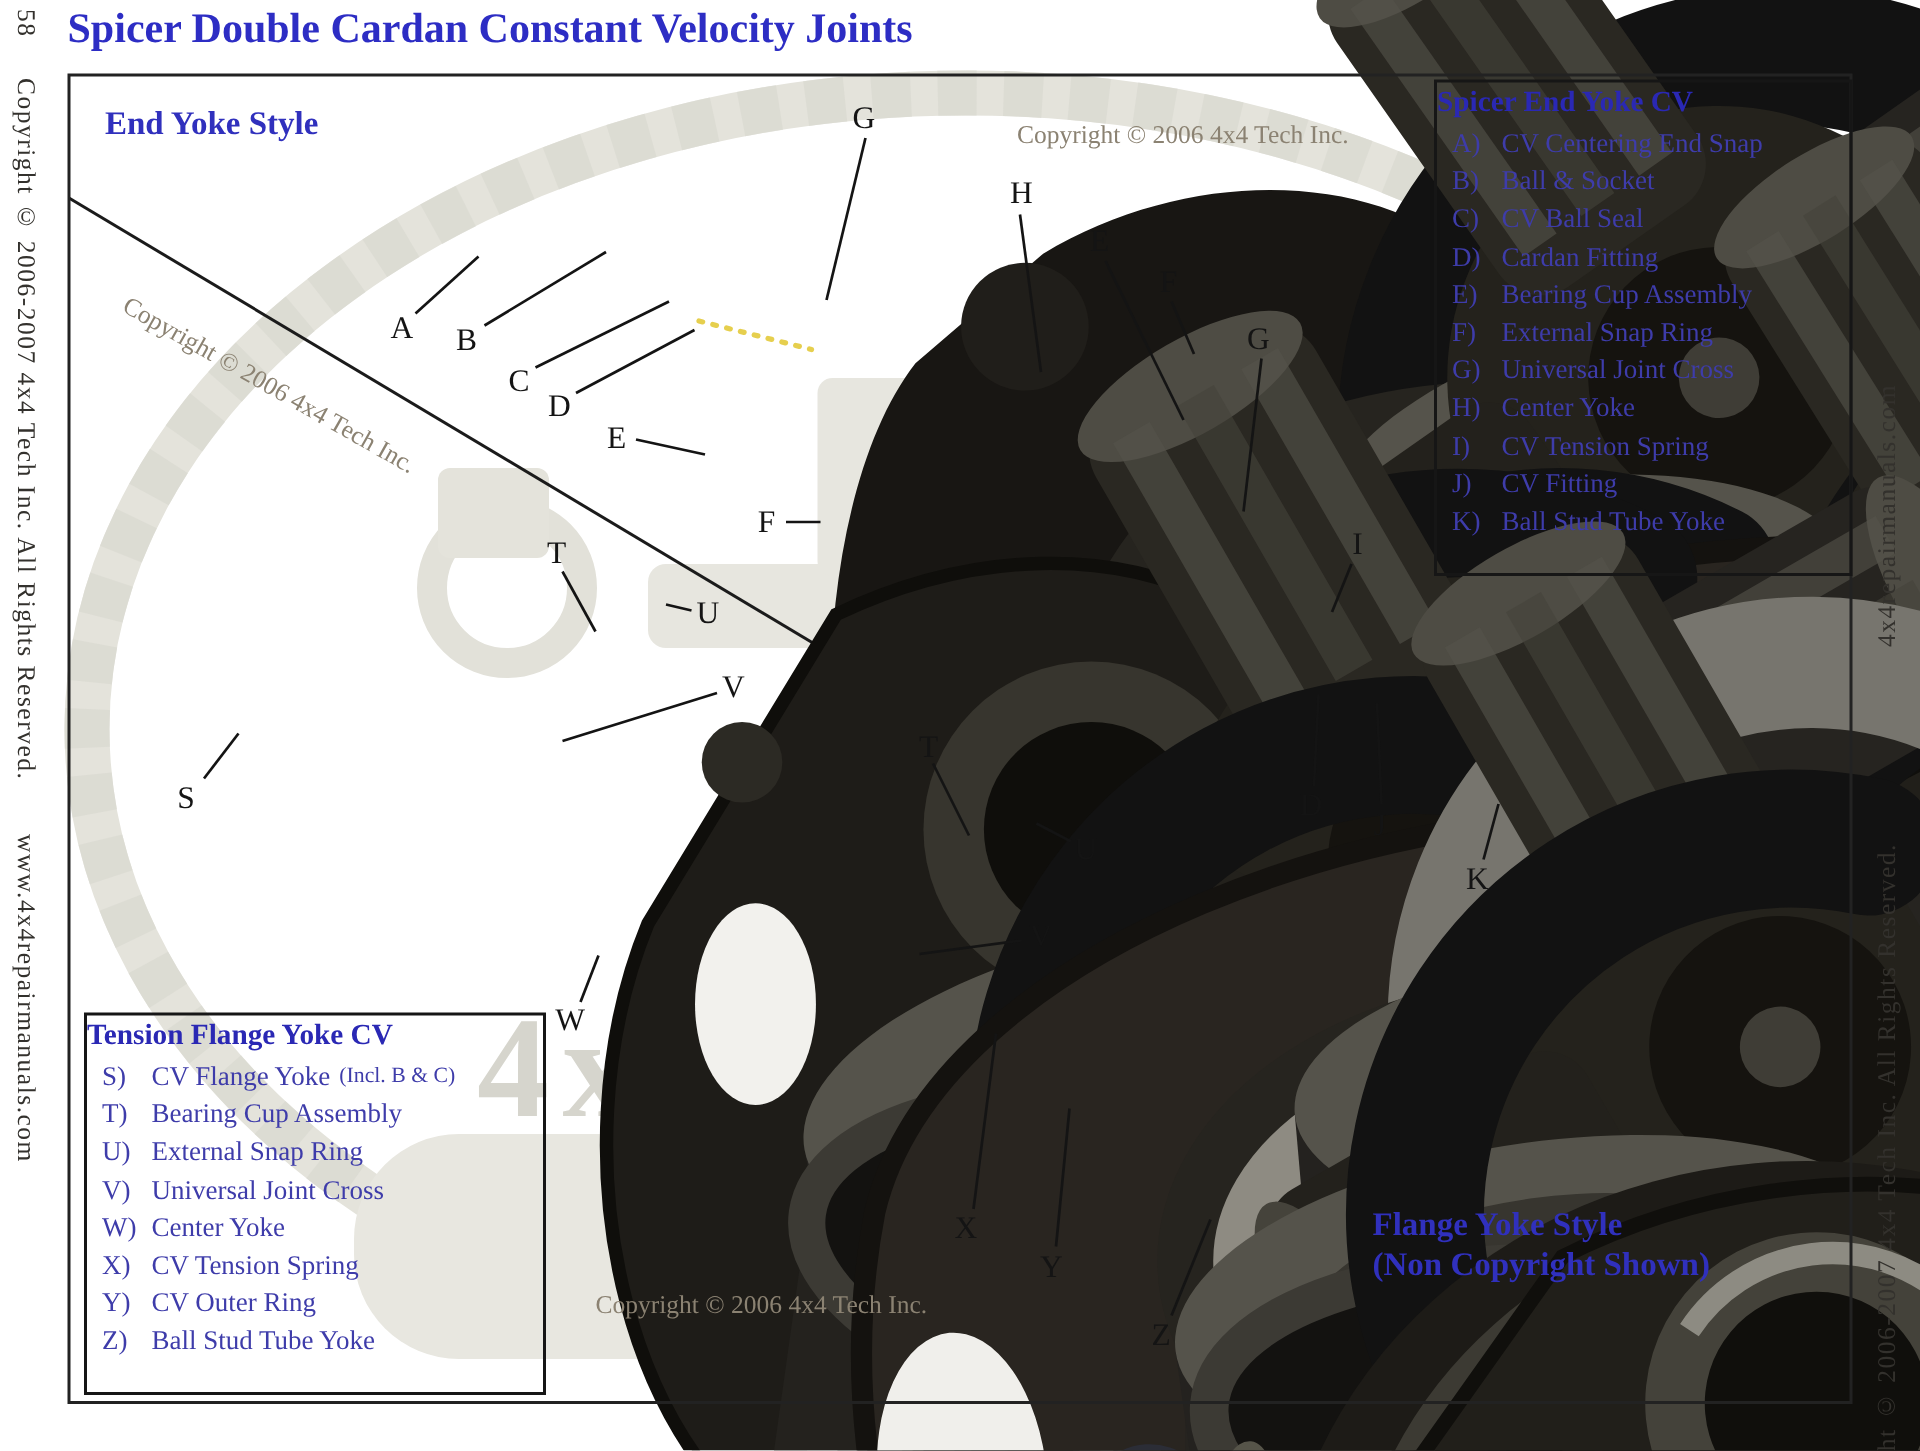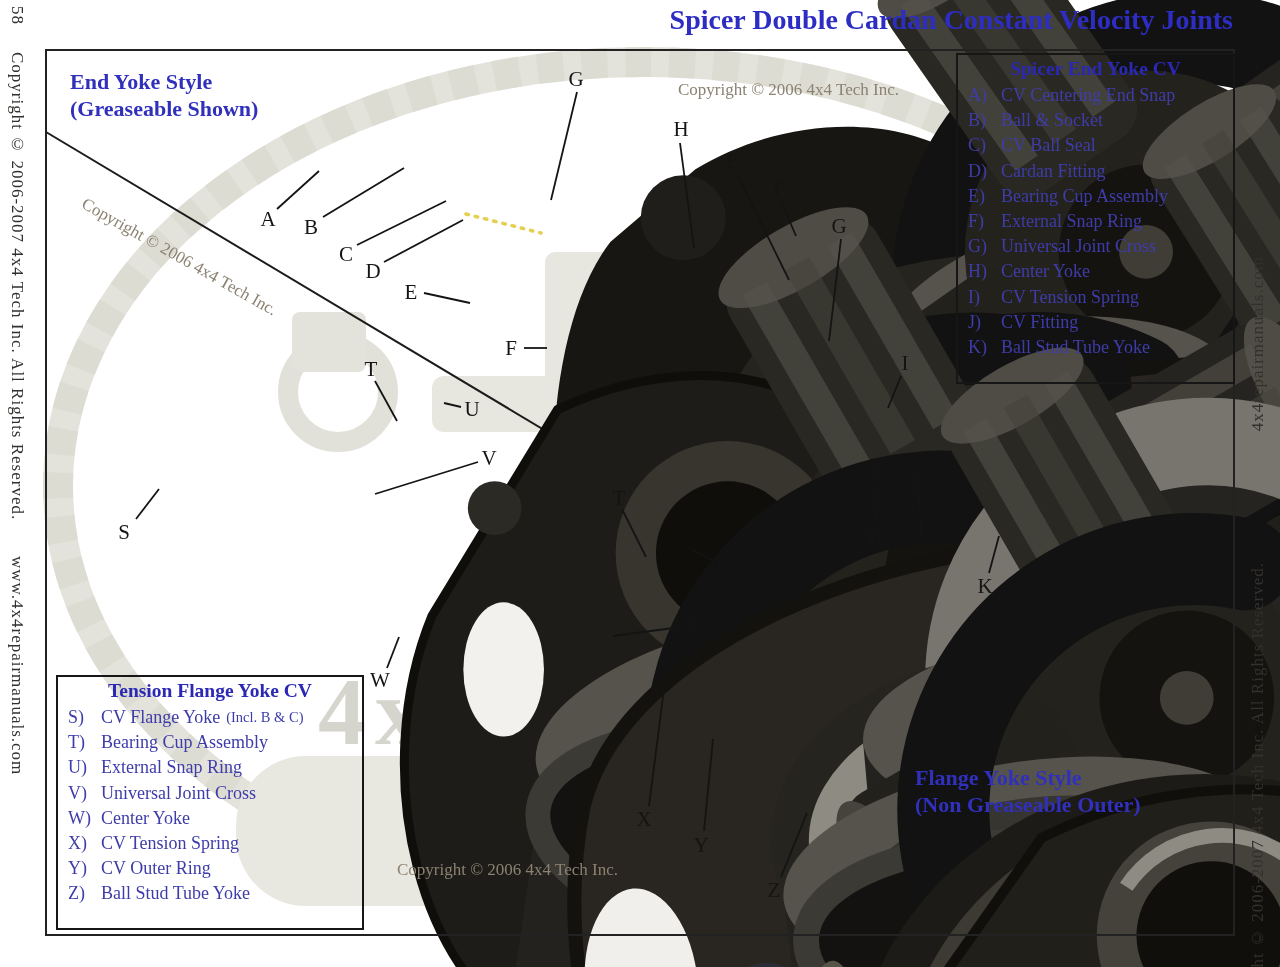--- a/index.html
+++ b/index.html
@@ -1,32 +1,32 @@
 <!DOCTYPE html>
 <html><head>
 <meta charset="utf-8">
 <style>
   html,body{margin:0;padding:0;background:#ffffff;}
   .page{position:relative;width:1280px;height:967px;background:#fff;overflow:hidden;
         font-family:"Liberation Serif",serif;}
   svg.art{position:absolute;left:0;top:0;z-index:1;}
   .border-box{position:absolute;left:45px;top:49px;width:1186px;height:883px;
         border:2px solid #222;z-index:2;pointer-events:none;}
-  .title{position:absolute;left:45px;top:4px;width:1188px;margin:0;text-align:right;
+  .title{position:absolute;left:45px;top:4px;width:1188px;margin:0;text-align:left;
         font-size:28px;font-weight:bold;color:#2d2dc4;z-index:5;}
   .vtext{position:absolute;writing-mode:vertical-rl;font-size:17px;color:#33312d;
         letter-spacing:1px;z-index:5;white-space:nowrap;}
   .vtext.flip{transform:rotate(180deg);}
   .style-heading{position:absolute;text-align:left;font-weight:bold;color:#3030bd;
         font-size:22px;line-height:27px;z-index:5;}
   .notice{position:absolute;font-size:17px;color:#8b8272;z-index:4;white-space:nowrap;}
   .notice.diag{transform:rotate(29.5deg);transform-origin:left top;}
   .legend{position:absolute;border:2px solid #161616;background:transparent;z-index:6;
         color:#3e3caa;}
-  .legend h2{margin:3px 0 1px 0;text-align:center;font-size:19.5px;color:#2a28b4;}
+  .legend h2{margin:3px 0 1px 0;font-size:19.5px;color:#2a28b4;}
   .legend ol{list-style:none;margin:0;padding:2px 4px 0 10px;}
   .legend li{display:flex;font-size:18px;line-height:25.2px;white-space:nowrap;}
   .legend li .k{width:33px;flex:0 0 33px;}
   .legend li .note{font-size:14.5px;align-self:center;margin-left:6px;}
   .co{position:absolute;transform:translate(-50%,-50%);font-size:21px;color:#141414;
         z-index:5;}
 </style>
 </head>
 <body>
 
@@ -362,25 +362,24 @@
   <h1 class="title">Spicer Double Cardan Constant Velocity Joints</h1>
 
   <div class="vtext" style="left:7px;top:6px;">58</div>
   <div class="vtext" style="left:7px;top:52px;">Copyright © 2006-2007 4x4 Tech Inc.  All Rights Reserved.</div>
   <div class="vtext" style="left:7px;top:556px;">www.4x4repairmanuals.com</div>
   <div class="vtext flip" style="left:1248px;top:256px;">4x4repairmanuals.com</div>
   <div class="vtext flip" style="left:1248px;top:562px;">Copyright © 2006-2007 4x4 Tech Inc.  All Rights Reserved.</div>
 
   <div class="style-heading" style="left:70px;top:68px;width:250px;">
     <div>End Yoke Style</div>
-    <div>(Greaseable Shown)</div>
   </div>
-  <div class="style-heading" style="left:915px;top:764px;width:295px;">
+  <div class="style-heading" style="left:915px;top:802px;width:295px;">
     <div>Flange Yoke Style</div>
-    <div>(Non Greaseable Outer)</div>
+    <div>(Non Copyright Shown)</div>
   </div>
 
   <div class="notice" style="left:678px;top:80px;">Copyright © 2006 4x4 Tech Inc.</div>
   <div class="notice diag" style="left:88px;top:194px;">Copyright © 2006 4x4 Tech Inc.</div>
   <div class="notice" style="left:397px;top:860px;">Copyright © 2006 4x4 Tech Inc.</div>
 
   <div class="legend" style="left:956px;top:53px;width:275px;height:327px;">
     <h2>Spicer End Yoke CV</h2>
     <ol>
       <li>

